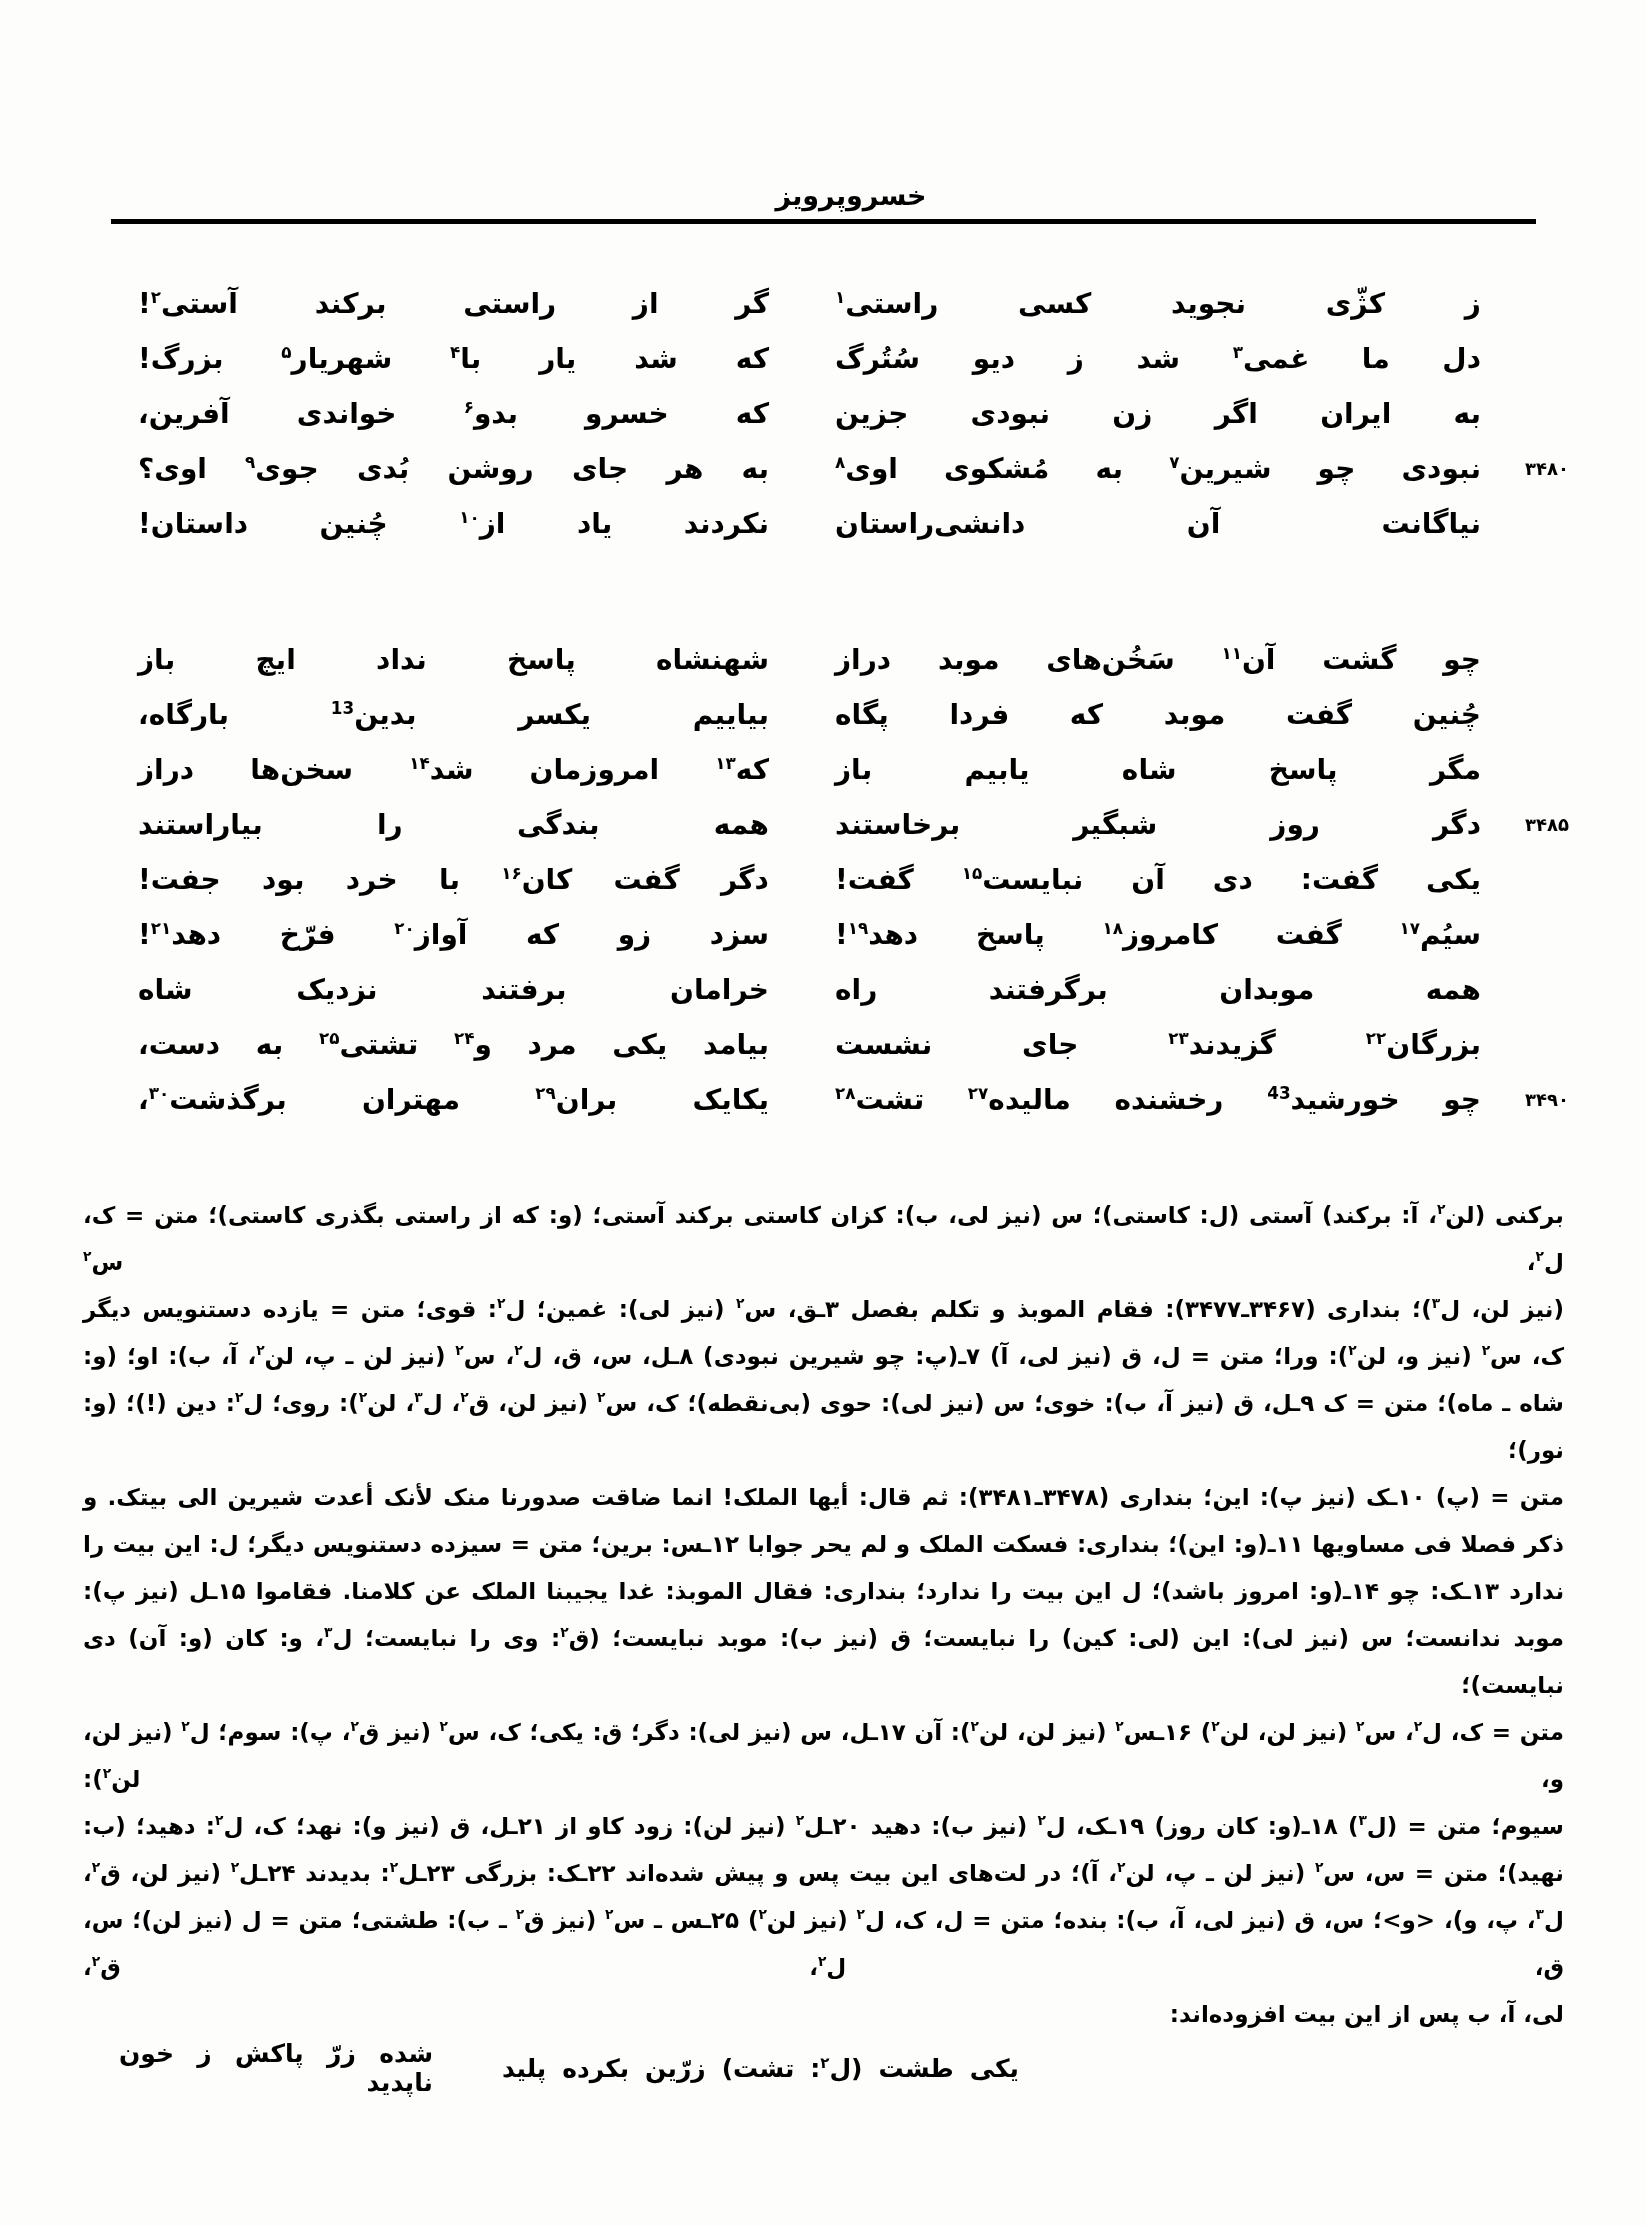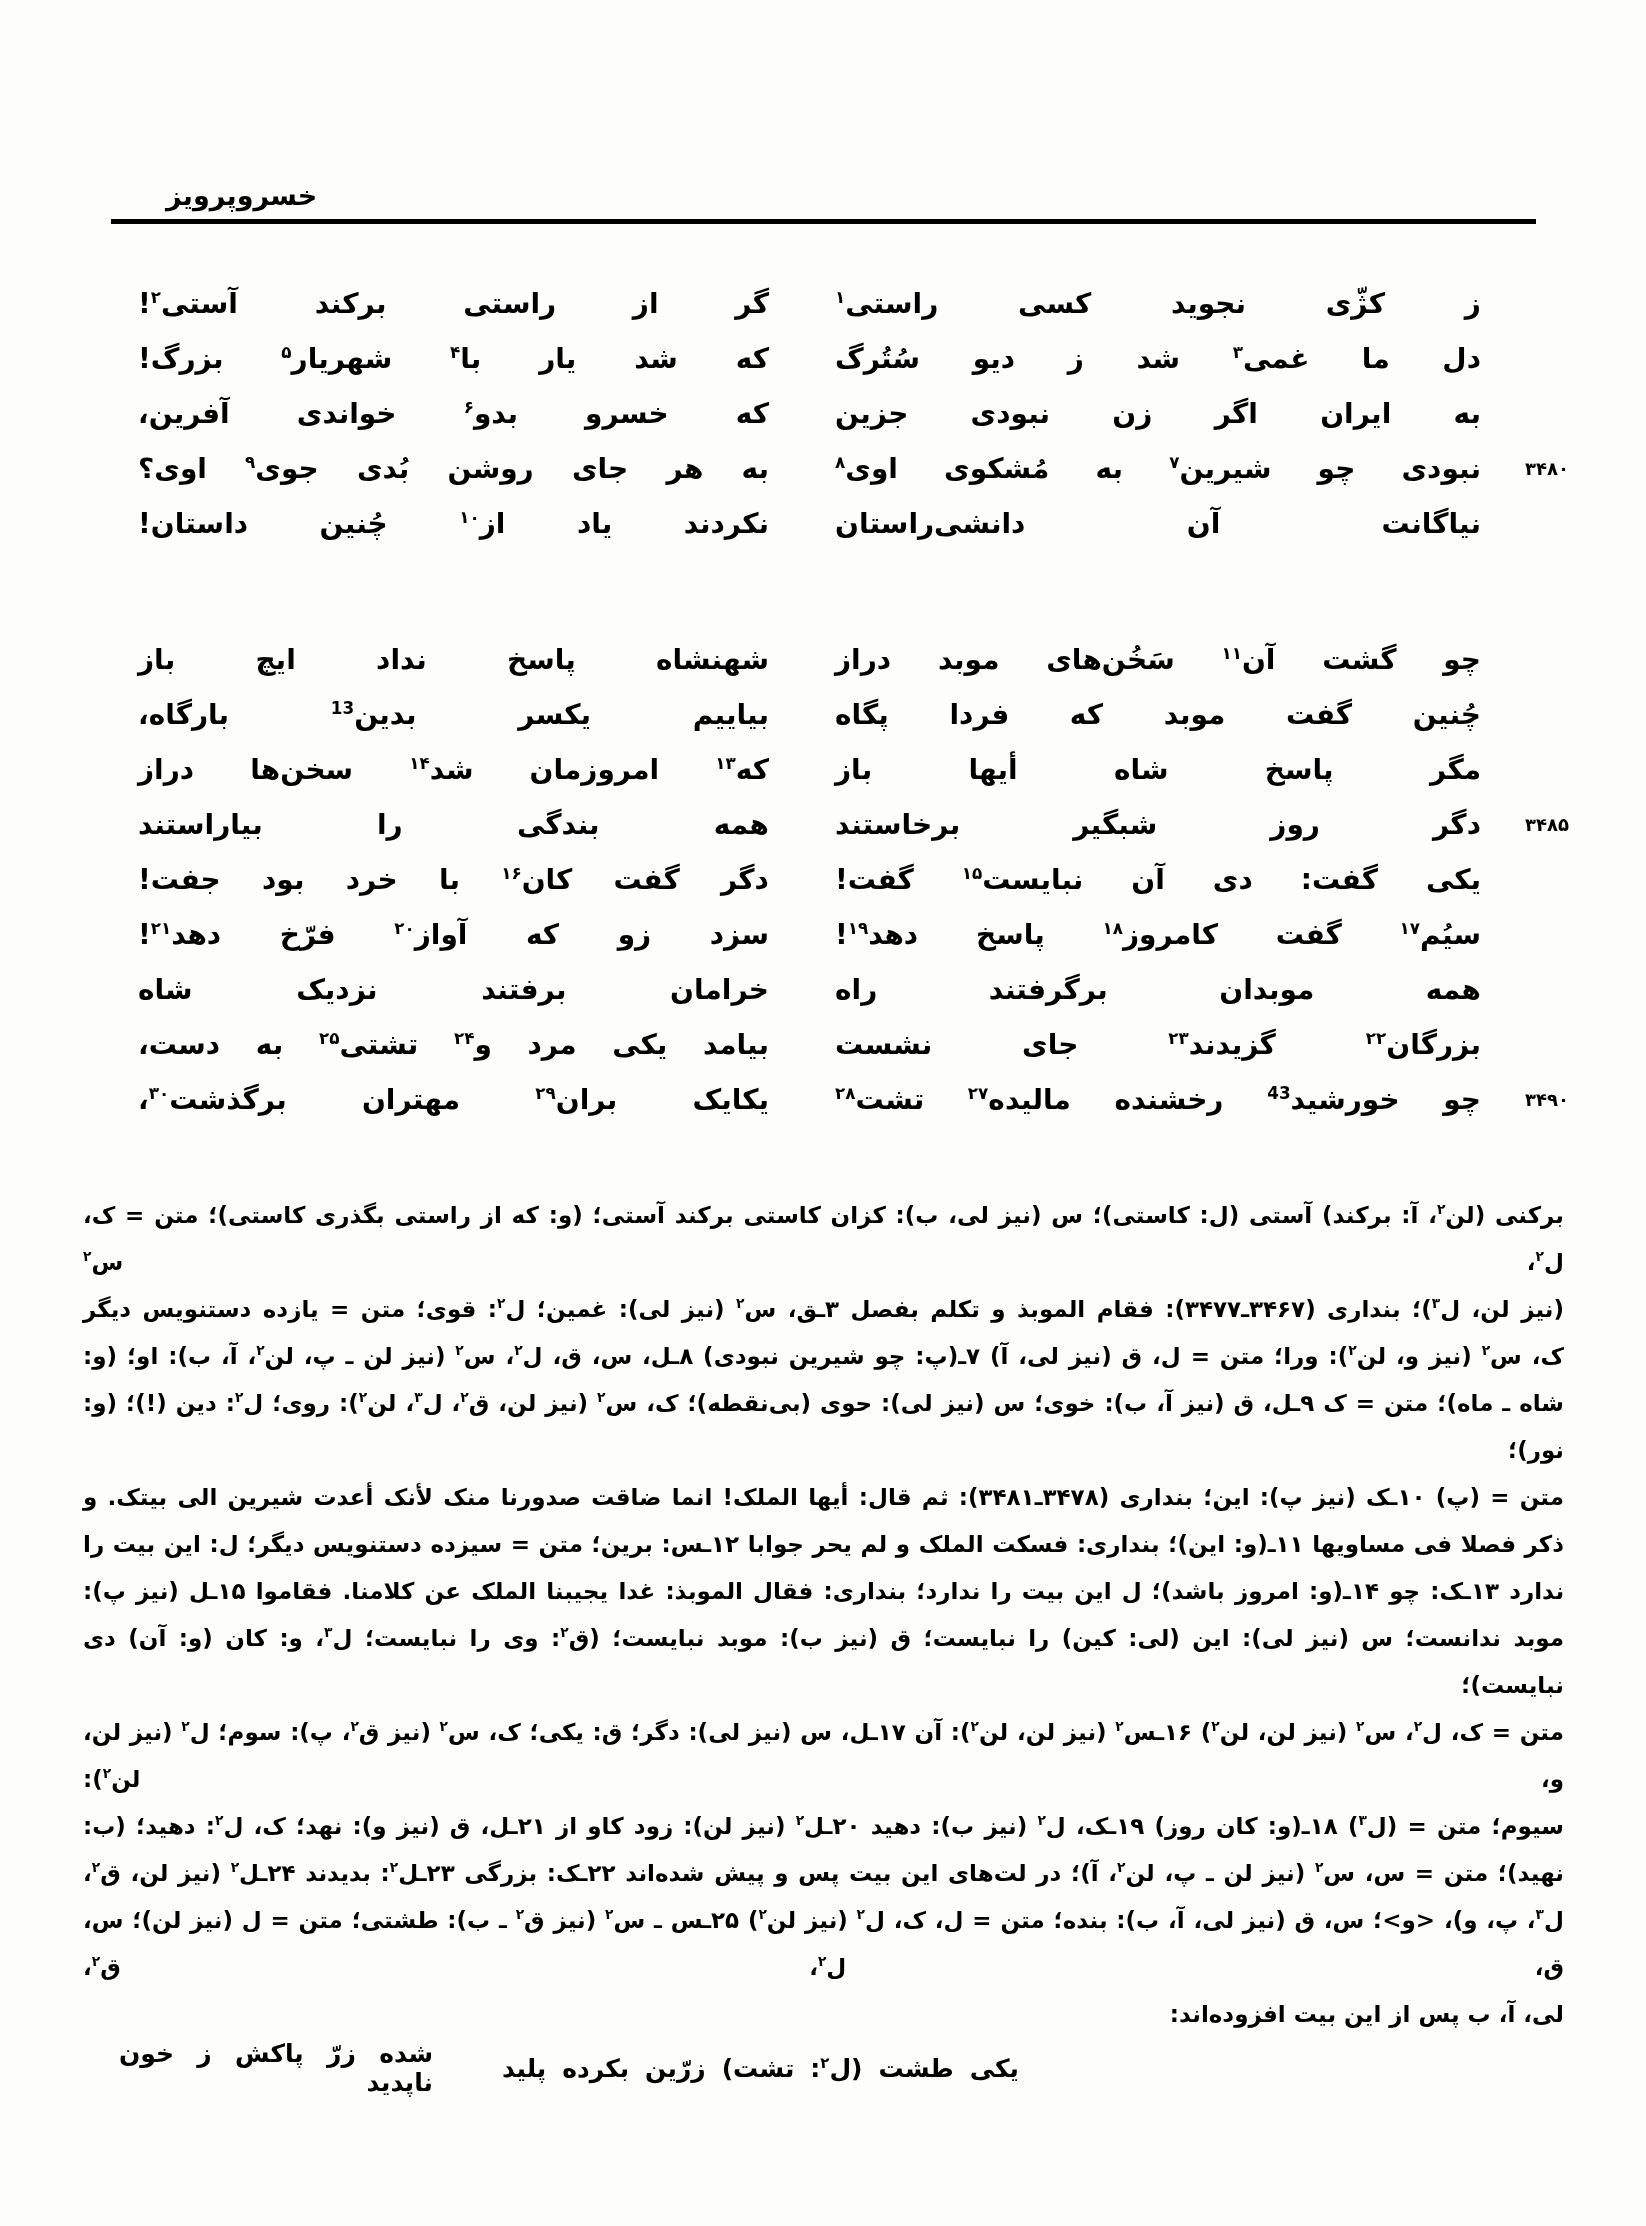--- a/index.html
+++ b/index.html
@@ -6,21 +6,21 @@
   body {
     width:1647px; height:2226px;
     background:#fdfdfb; color:#000;
     font-family:"DejaVu Sans", sans-serif;
     overflow:hidden;
     direction:rtl;
   }
   
   .header { margin:180px 111px 0 111px; }
   .header-title {
-    display:block; text-align:left; padding-left:55px;
+    display:block; text-align:center; padding-left:55px;
     font-size:27px; font-weight:bold;
   }
   .header-rule { height:4.6px; background:#000; margin:8.3px 111px 0 111px; }
 
   
   .poem { margin:52px 78px 0 138px; font-size:28px; font-weight:bold; }
   .verse-row { display:flex; align-items:center; height:55px; }
   .vnum { flex:0 0 88px; font-size:18px; letter-spacing:0.9px; }
   .hemi { text-align:justify; text-align-last:justify; }
   .hemi.r { flex:0 0 646px; }
@@ -95,21 +95,21 @@
       <span class="hemi l">شهنشاه پاسخ نداد ایچ باز</span>
     </div>
     <div class="verse-row">
       <span class="vnum"></span>
       <span class="hemi r">چُنین گفت موبد که فردا پگاه</span>
       <span class="hgap"></span>
       <span class="hemi l">بیاییم یکسر بدین<sup>13</sup> بارگاه،</span>
     </div>
     <div class="verse-row">
       <span class="vnum"></span>
-      <span class="hemi r">مگر پاسخ شاه أیها باز</span>
+      <span class="hemi r">مگر پاسخ شاه یابیم باز</span>
       <span class="hgap"></span>
       <span class="hemi l">که<sup>۱۳</sup> امروزمان شد<sup>۱۴</sup> سخن‌ها دراز</span>
     </div>
     <div class="verse-row">
       <span class="vnum">۳۴۸۵</span>
       <span class="hemi r">دگر روز شبگیر برخاستند</span>
       <span class="hgap"></span>
       <span class="hemi l">همه بندگی را بیاراستند</span>
     </div>
     <div class="verse-row">

